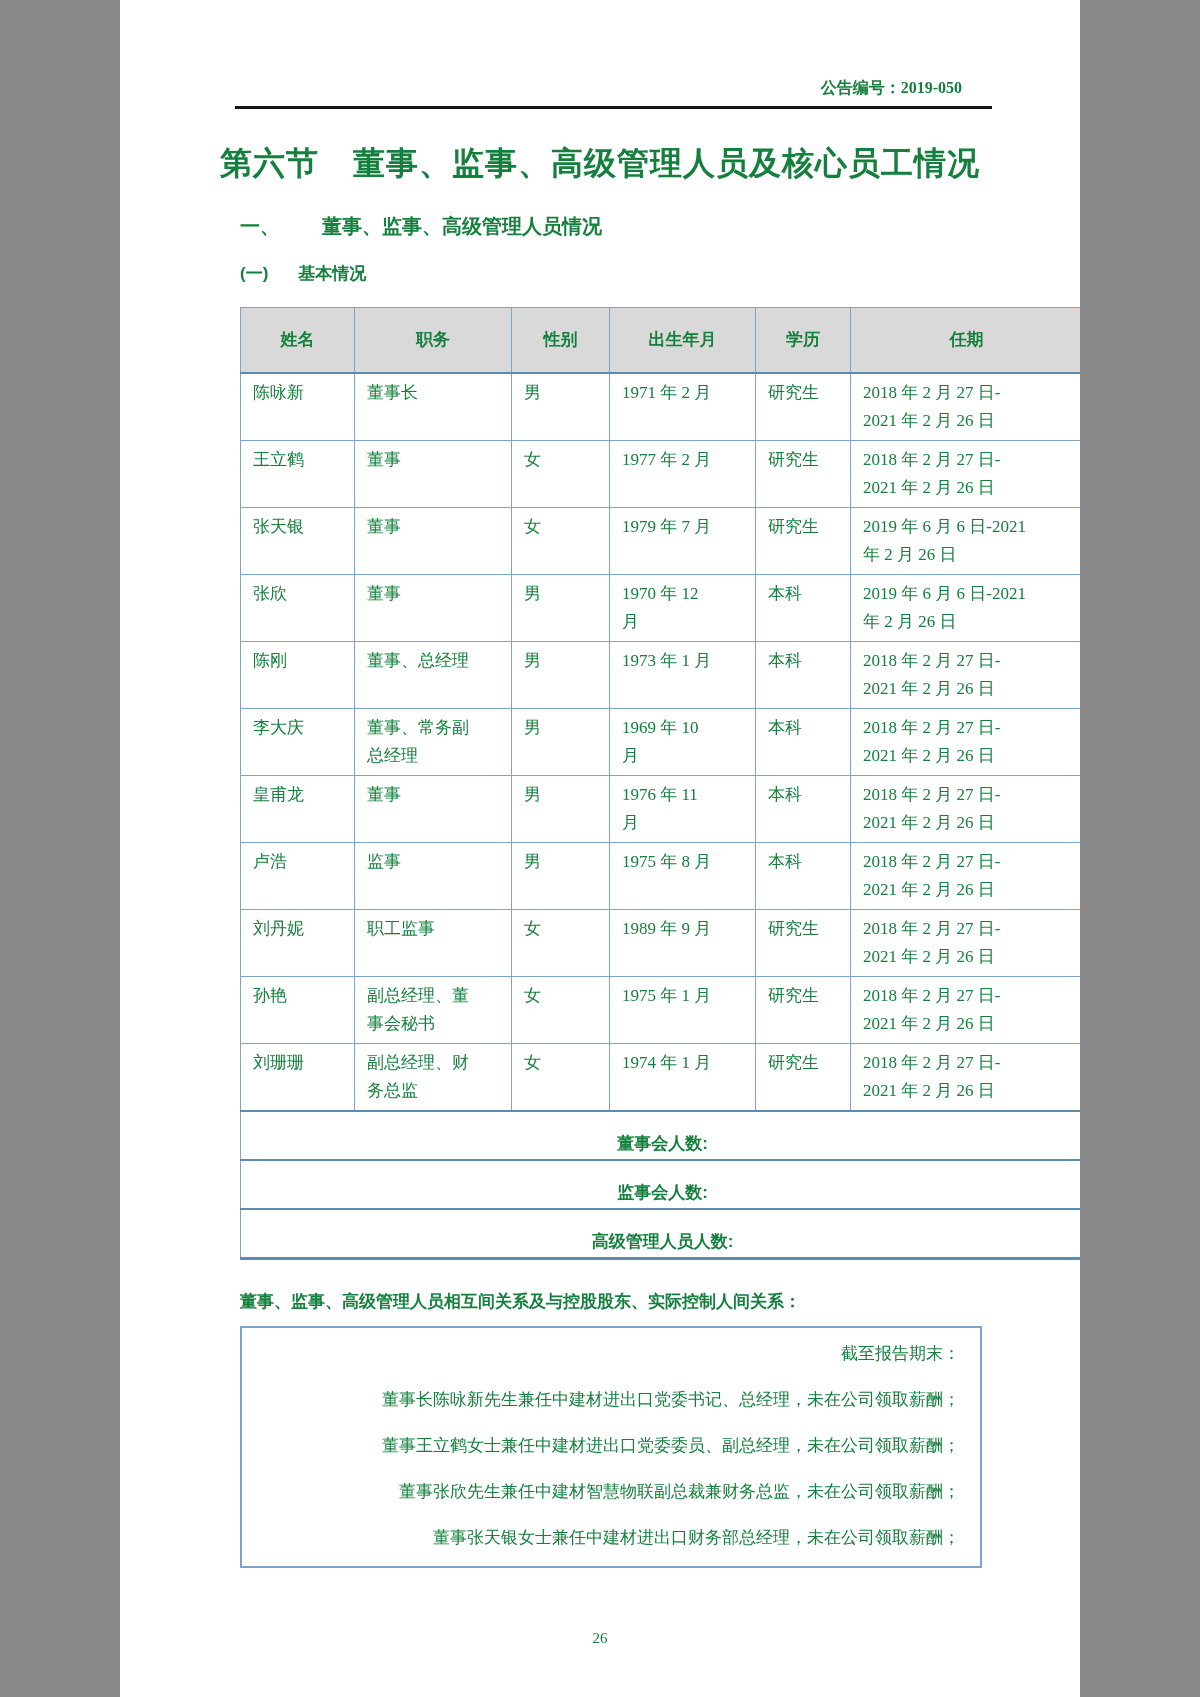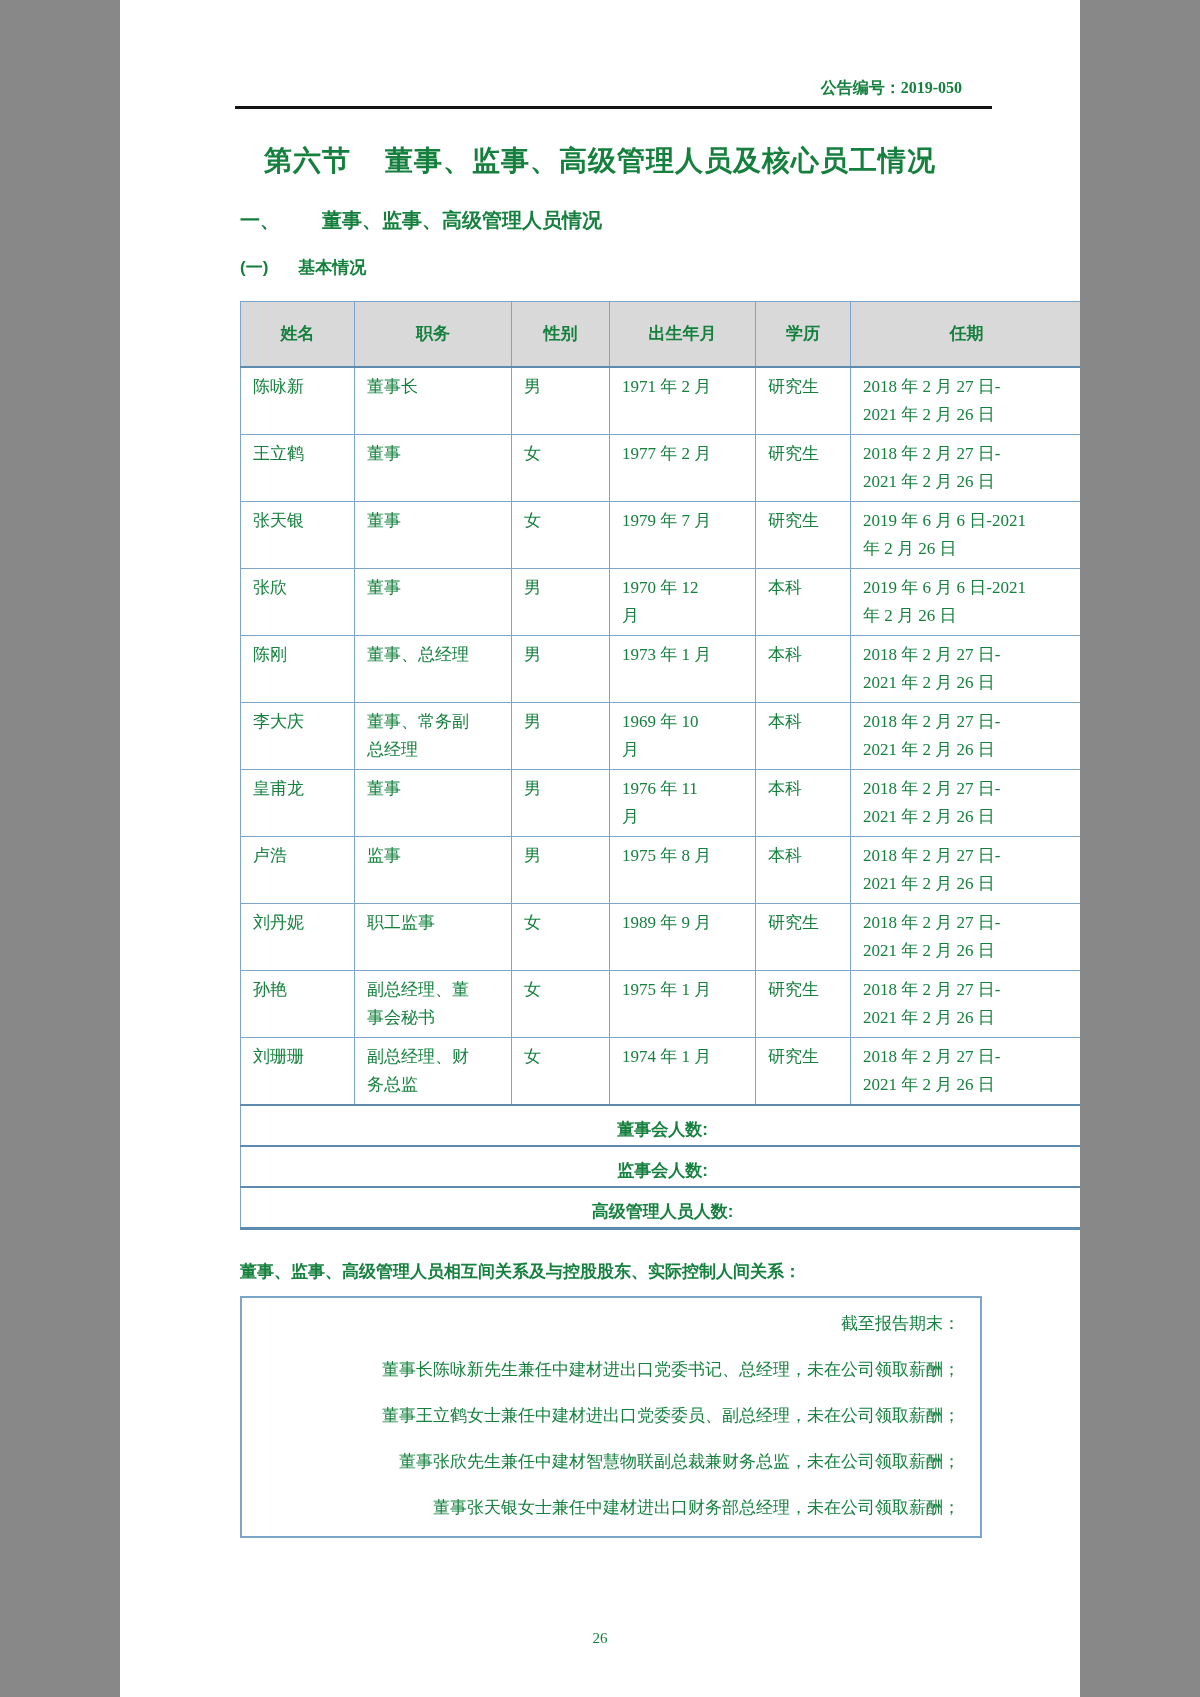--- a/index.html
+++ b/index.html
@@ -22,21 +22,21 @@
     font-family:"Liberation Serif","DejaVu Serif",serif;
   }
   .rule{
     height:3px;
     background:#141414;
     margin:7px 88px 0 115px;
   }
   .title{
     margin-top:33px;
     text-align:center;
-    font-size:28px;
+    font-size:32px;
     font-weight:bold;
     font-family:"Liberation Sans","DejaVu Sans",sans-serif;
     letter-spacing:1px;
   }
   .title .t2{margin-left:34px;}
   .sec1{
     margin:27px 0 0 120px;
     font-size:20px;
     font-weight:bold;
     font-family:"Liberation Sans","DejaVu Sans",sans-serif;
@@ -85,21 +85,21 @@
     border-bottom:2px solid var(--border-dark,#5d8bb0);
     font-family:"Liberation Sans","DejaVu Sans",sans-serif;
     font-size:17px;
   }
   table.mgmt tbody tr{height:66px;}
   table.mgmt td.right{text-align:right;padding-right:14px;}
   table.mgmt tbody.sum tr{height:33px;}
   table.mgmt tbody.sum td{
     border-top:2px solid var(--border-dark,#5d8bb0);
     vertical-align:middle;
-    padding-top:10px;padding-bottom:1px;
+    padding-top:18px;padding-bottom:1px;
     line-height:28px;
   }
   table.mgmt tbody.sum td.label{
     text-align:center;
     font-weight:bold;
     font-family:"Liberation Sans","DejaVu Sans",sans-serif;
   }
   .rel-heading{
     margin:30px 98px 0 120px;
     font-size:17px;

